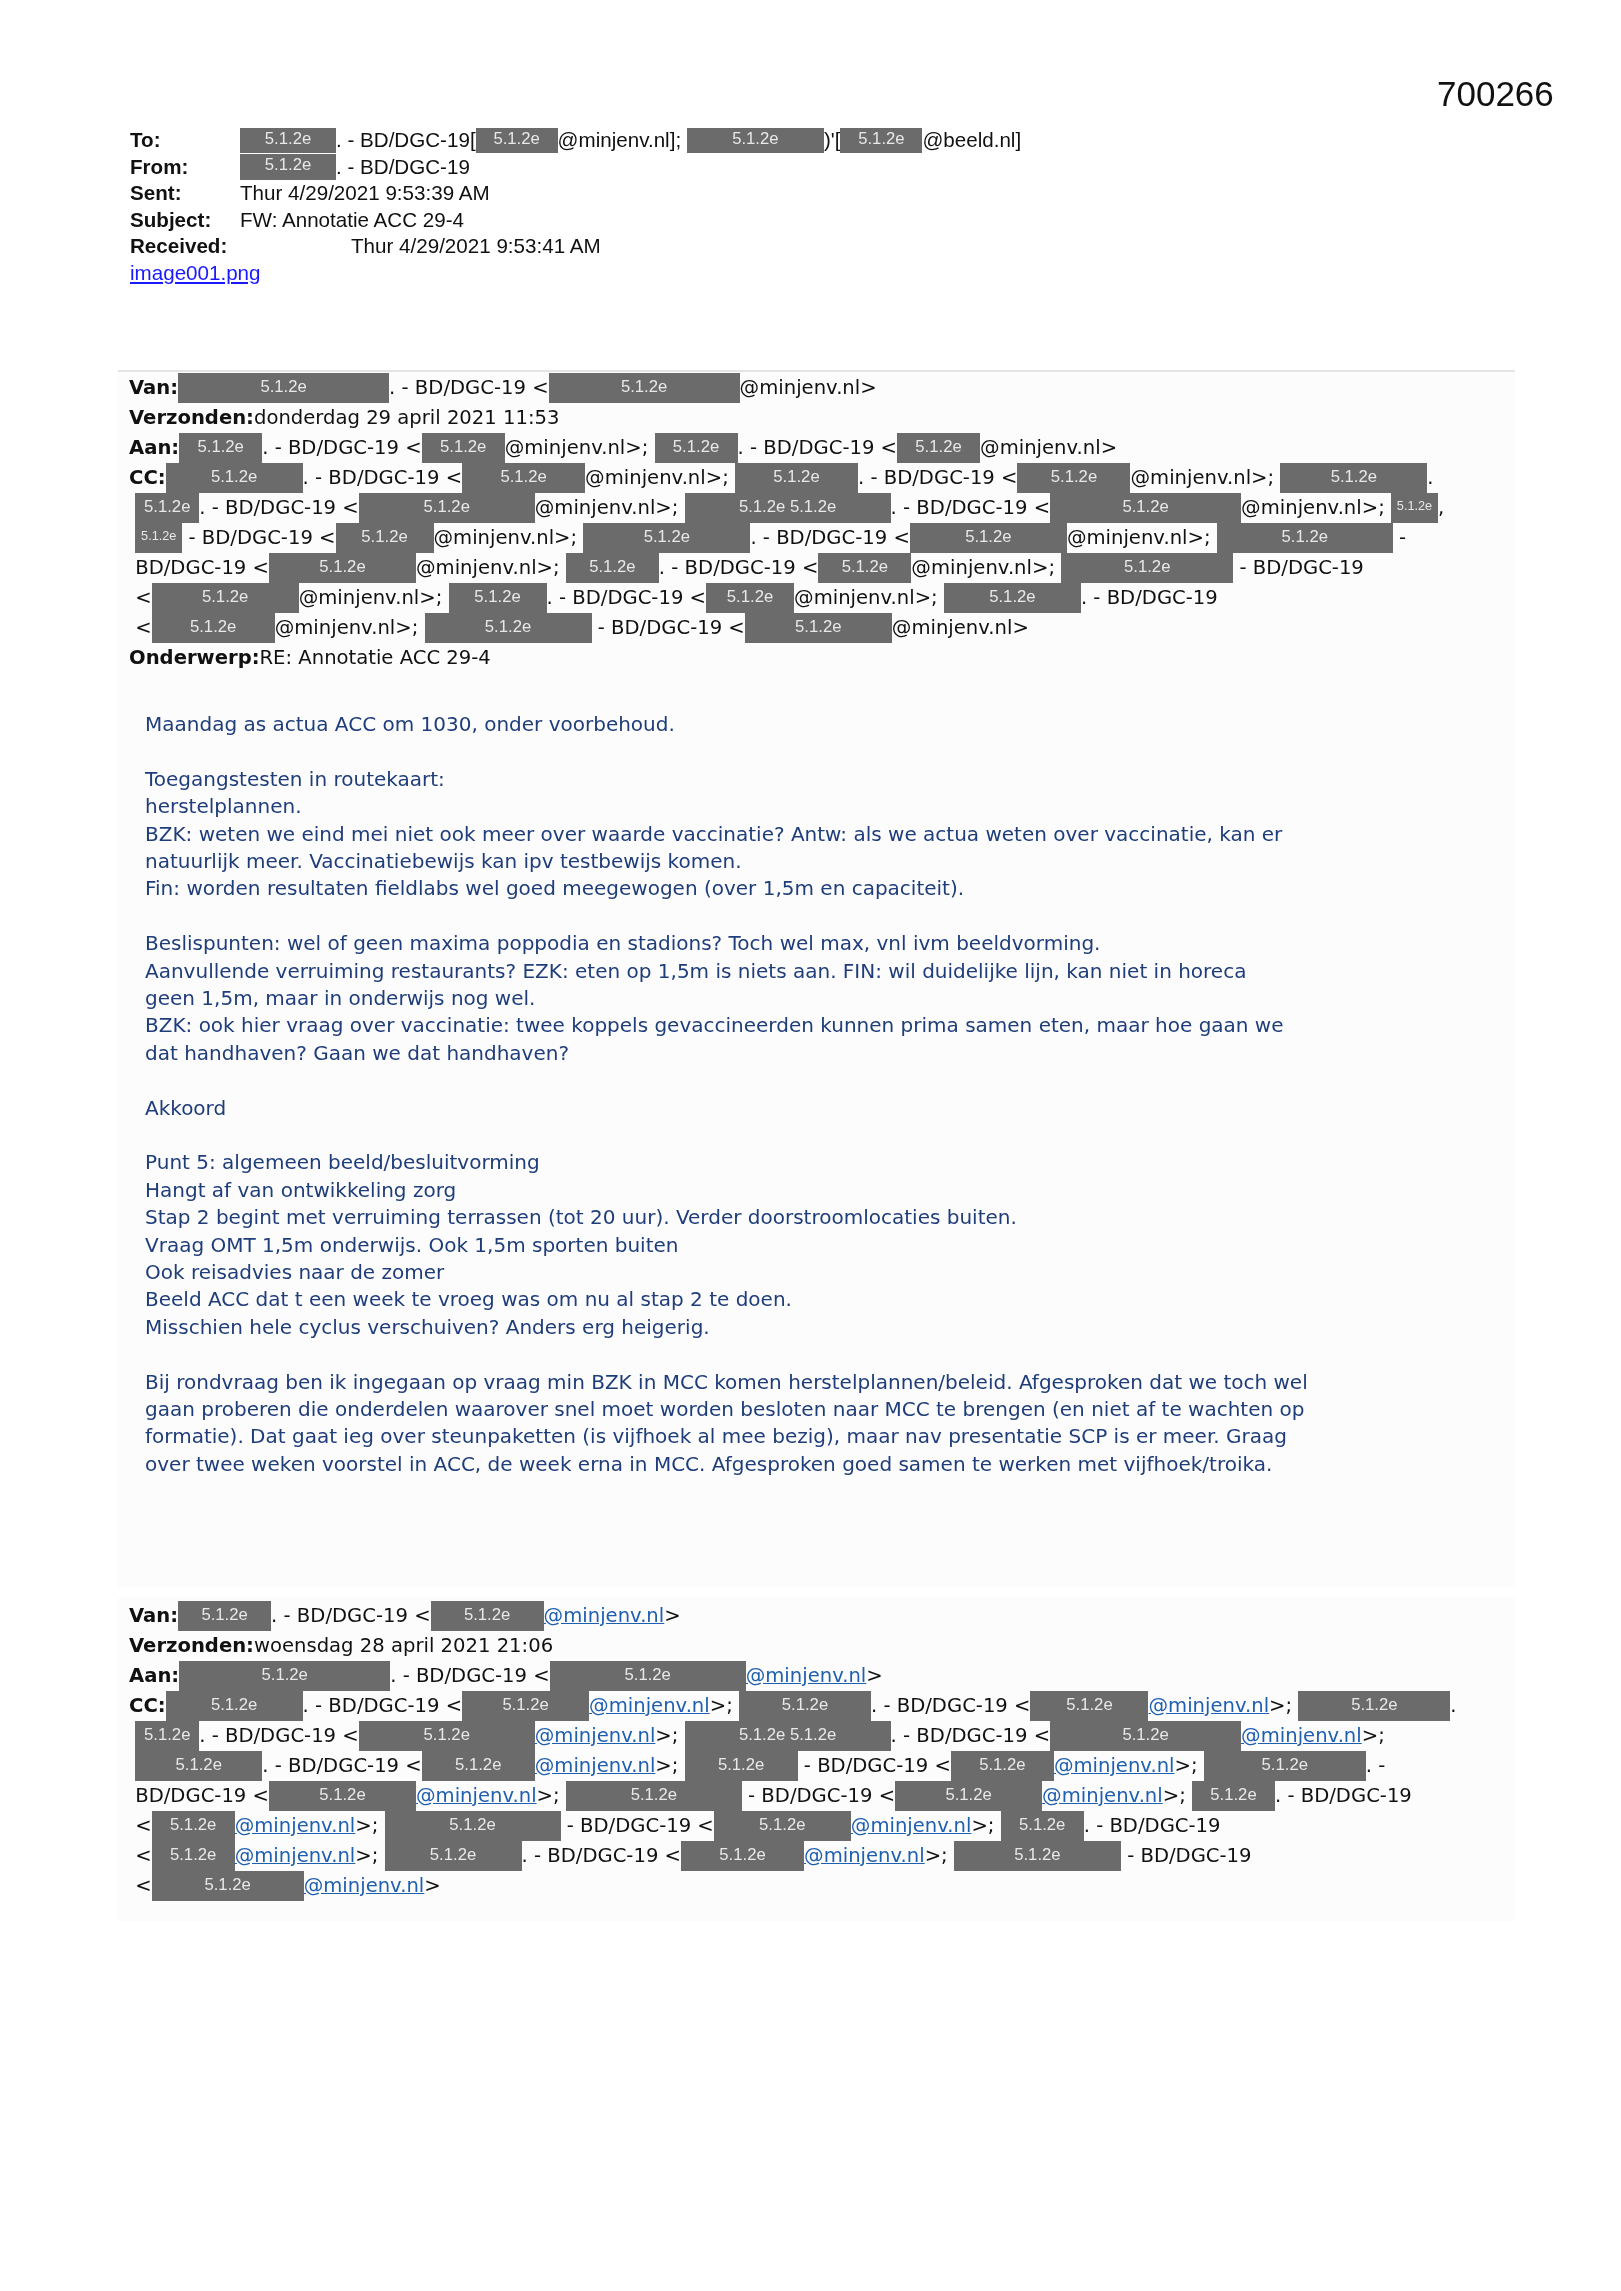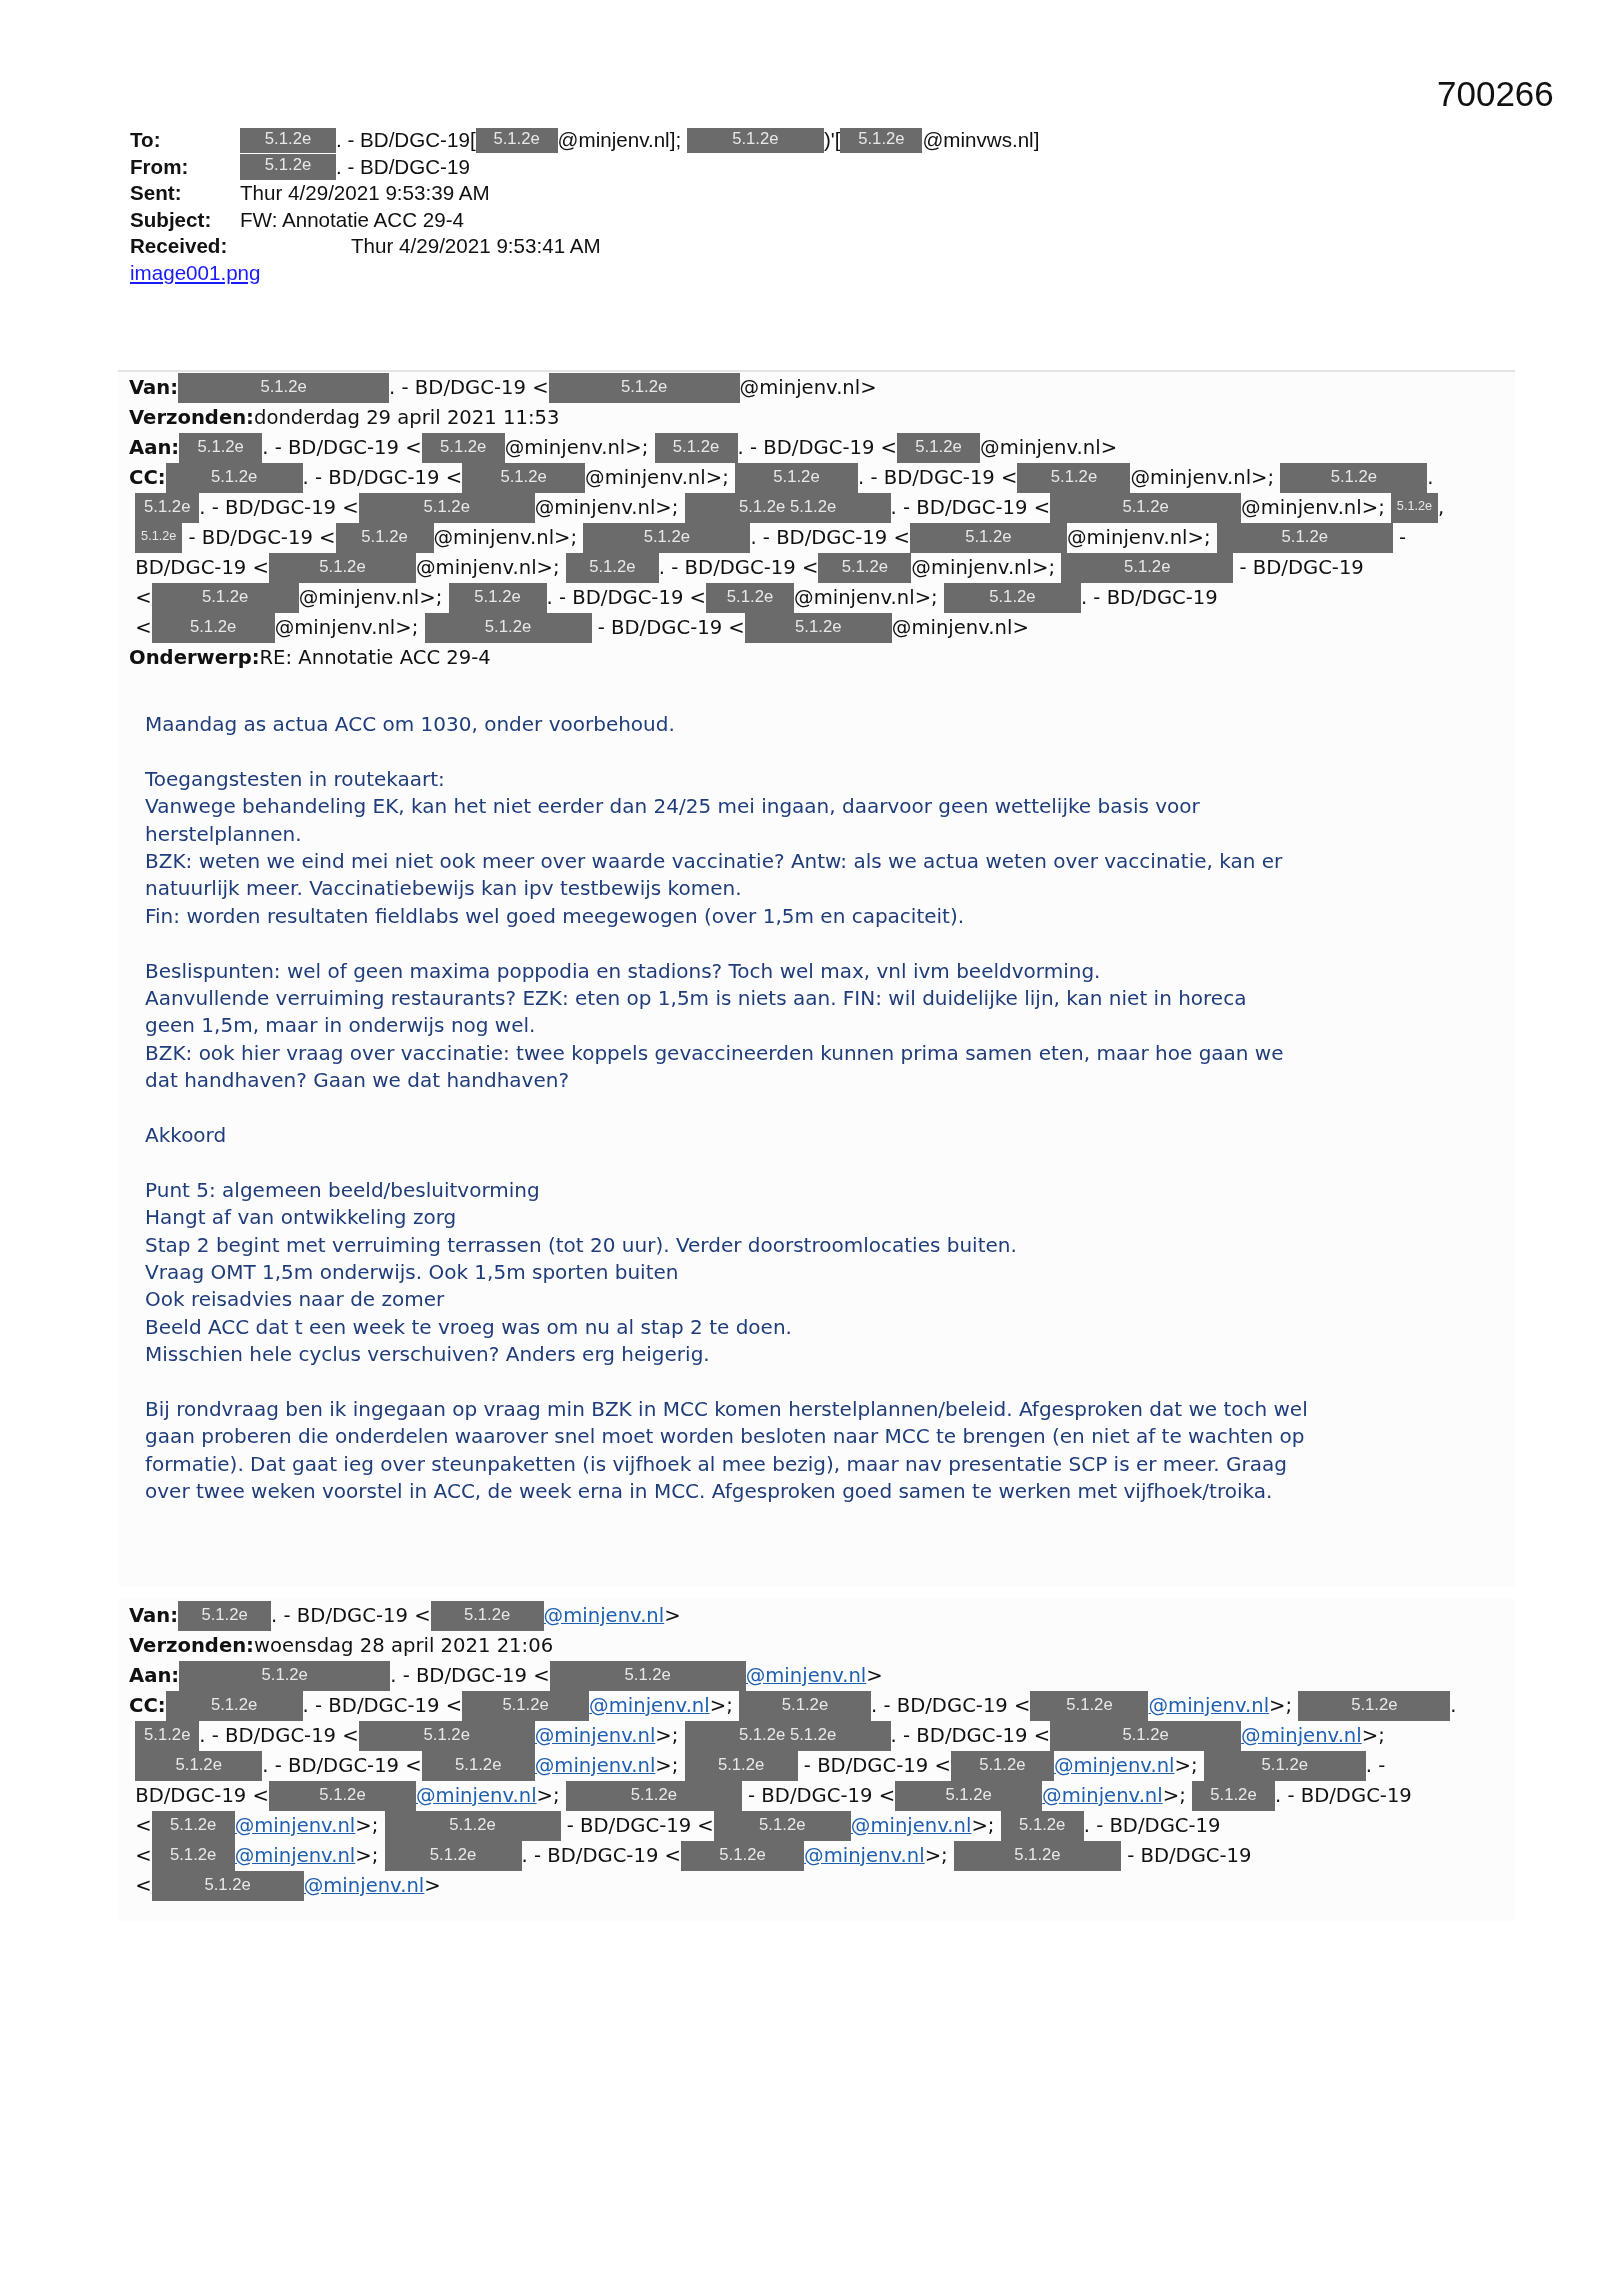--- a/index.html
+++ b/index.html
@@ -38,21 +38,21 @@
   <div class="meta-row">
     <span class="meta-label">To:</span>
     <span style="display: flex; align-items: center;">
         <span class="redact" style="width: 96px;">5.1.2e</span>
         <span style="white-space: pre;">. - BD/DGC-19[</span>
         <span class="redact" style="width: 82px;">5.1.2e</span>
         <span style="white-space: pre;">@minjenv.nl]; </span>
         <span class="redact" style="width: 137px;">5.1.2e</span>
         <span style="white-space: pre;">)'[</span>
         <span class="redact" style="width: 82px;">5.1.2e</span>
-        <span style="white-space: pre;">@minvws.nl]</span>
+        <span style="white-space: pre;">@beeld.nl]</span>
       </span>
   </div>
   <div class="meta-row">
     <span class="meta-label">From:</span>
     <span style="display: flex; align-items: center;">
         <span class="redact" style="width: 96px;">5.1.2e</span>
         <span style="white-space: pre;">. - BD/DGC-19</span>
       </span>
   </div>
   <div class="meta-row">
@@ -173,21 +173,20 @@
       <span style="white-space: pre;">RE: Annotatie ACC 29-4</span>
     </div>
   </div>
 
 <div class="body">
   <div class="para">
       <div>Maandag as actua ACC om 1030, onder voorbehoud.</div>
     </div>
   <div class="para">
       <div>Toegangstesten in routekaart:</div>
-      <div>Vanwege behandeling EK, kan het niet eerder dan 24/25 mei ingaan, daarvoor geen wettelijke basis voor</div>
       <div>herstelplannen.</div>
       <div>BZK: weten we eind mei niet ook meer over waarde vaccinatie? Antw: als we actua weten over vaccinatie, kan er</div>
       <div>natuurlijk meer. Vaccinatiebewijs kan ipv testbewijs komen.</div>
       <div>Fin: worden resultaten fieldlabs wel goed meegewogen (over 1,5m en capaciteit).</div>
     </div>
   <div class="para">
       <div>Beslispunten: wel of geen maxima poppodia en stadions? Toch wel max, vnl ivm beeldvorming.</div>
       <div>Aanvullende verruiming restaurants? EZK: eten op 1,5m is niets aan. FIN: wil duidelijke lijn, kan niet in horeca</div>
       <div>geen 1,5m, maar in onderwijs nog wel.</div>
       <div>BZK: ook hier vraag over vaccinatie: twee koppels gevaccineerden kunnen prima samen eten, maar hoe gaan we</div>

